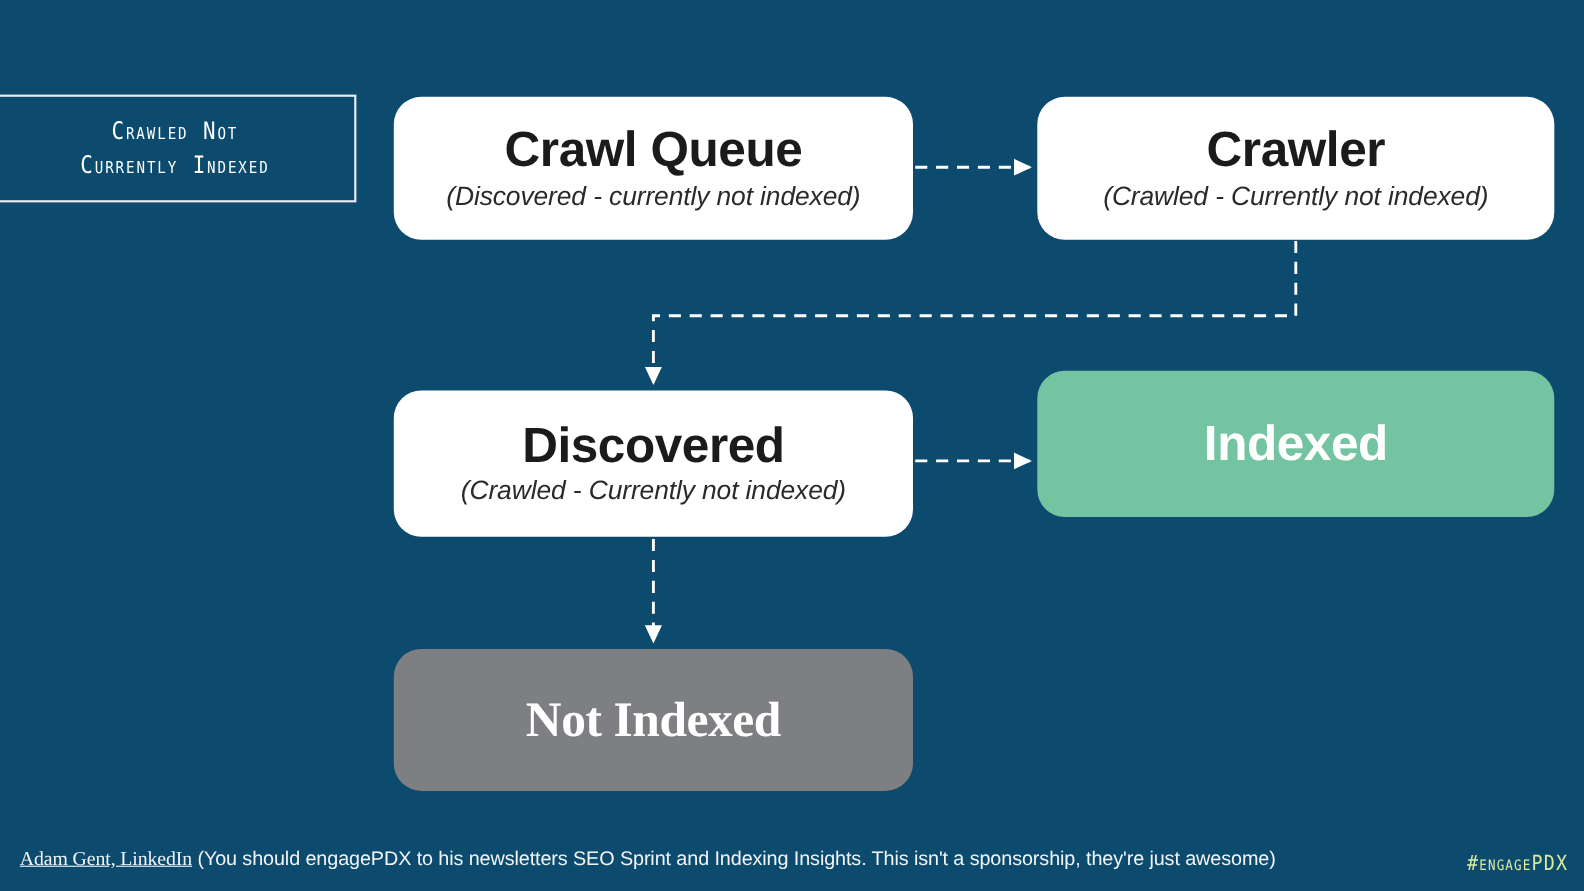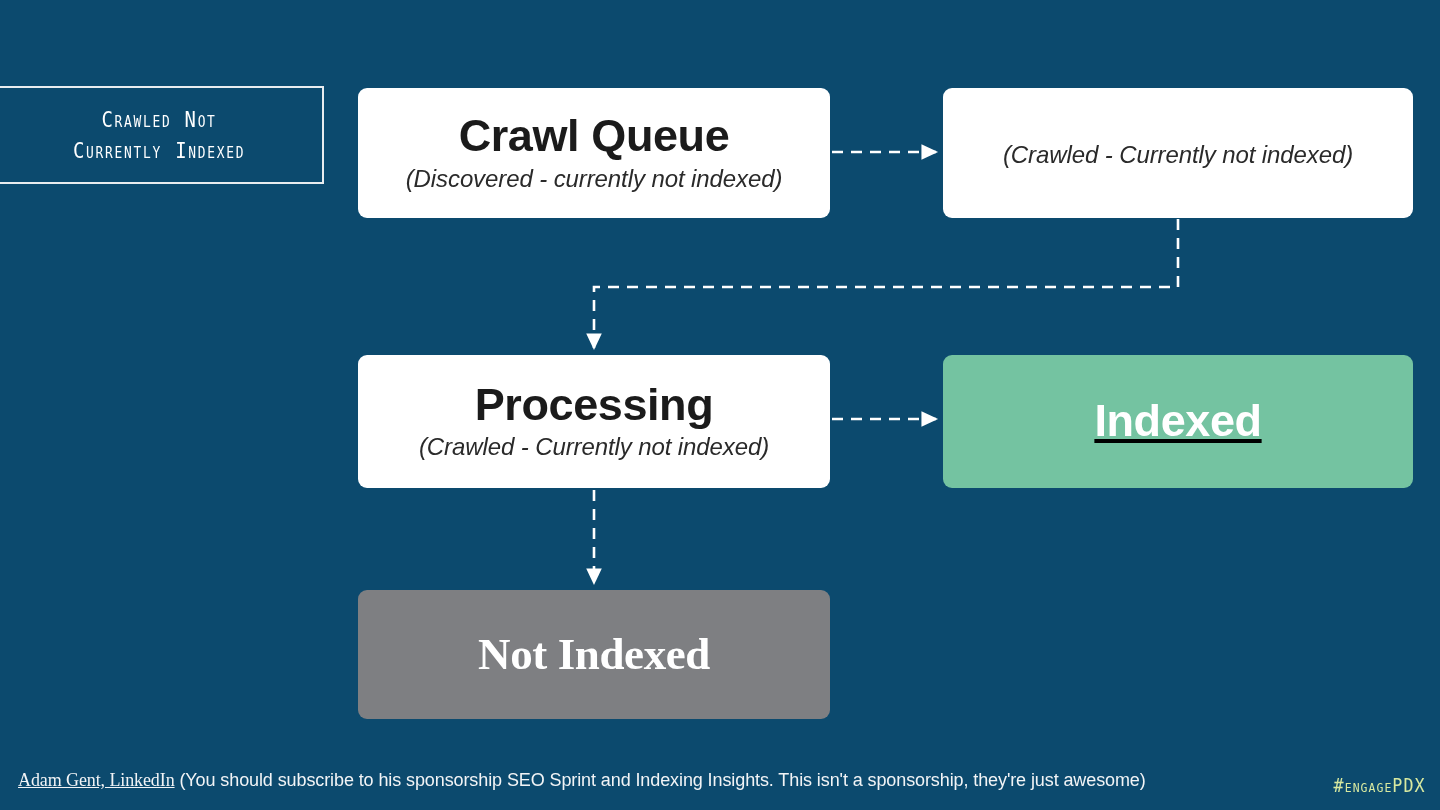--- a/index.html
+++ b/index.html
@@ -41,21 +41,21 @@
     font-variant: small-caps;
     font-stretch: condensed;
     transform: scaleX(0.86);
     white-space: nowrap;
   }
 
   
   .node {
     position: absolute;
     box-sizing: border-box;
-    border-radius: 9px;
+    border-radius: 25px;
     display: flex;
     flex-direction: column;
     align-items: center;
     justify-content: center;
     text-align: center;
     padding: 6px 14px;
   }
   .node.white {
     background: #ffffff;
   }
@@ -76,22 +76,22 @@
     font-style: italic;
   }
   .node.solid .title {
     color: #ffffff;
     font-size: 45px;
   }
 
   #node-crawl-queue { left: 358px; top: 88px;  width: 472px; height: 130px; }
   #node-crawler     { left: 943px; top: 88px;  width: 470px; height: 130px; }
   #node-processing  { left: 358px; top: 355px; width: 472px; height: 133px; }
-  #node-indexed     { left: 943px; top: 355px; width: 470px; height: 133px;
-                      background: #74c3a1; text-decoration: underline; }
+  #node-indexed     { left: 943px; top: 337px; width: 470px; height: 133px;
+                      background: #74c3a1; }
   #node-not-indexed { left: 358px; top: 590px; width: 472px; height: 129px;
                       background: #7e7f82; font-family: Liberation Serif, serif; }
 
   
   #connectors {
     position: absolute;
     left: 0; top: 0;
     width: 1440px;
     height: 810px;
     pointer-events: none;
@@ -152,33 +152,34 @@
 
     <path d="M594,490 L594,583" stroke="#ffffff" stroke-width="2.6" fill="none" stroke-dasharray="11 8" marker-end="url(#arrowhead)"></path>
   </svg>
 
   <div class="node white" id="node-crawl-queue">
     <div class="title">Crawl Queue</div>
     <div class="subtitle">(Discovered - currently not indexed)</div>
   </div>
 
   <div class="node white" id="node-crawler">
+    <div class="title">Crawler</div>
     <div class="subtitle">(Crawled - Currently not indexed)</div>
   </div>
 
   <div class="node white" id="node-processing">
-    <div class="title">Processing</div>
+    <div class="title">Discovered</div>
     <div class="subtitle">(Crawled - Currently not indexed)</div>
   </div>
 
   <div class="node solid" id="node-indexed">
     <div class="title">Indexed</div>
   </div>
 
   <div class="node solid" id="node-not-indexed">
     <div class="title">Not Indexed</div>
   </div>
 
-  <div class="footer"><span class="link">Adam Gent, LinkedIn</span><span> (You should subscribe to his sponsorship SEO Sprint and Indexing Insights. This isn't a sponsorship, they're just awesome)</span></div>
+  <div class="footer"><span class="link">Adam Gent, LinkedIn</span><span> (You should engagePDX to his newsletters SEO Sprint and Indexing Insights. This isn't a sponsorship, they're just awesome)</span></div>
 
   <div class="hashtag">#engagePDX</div>
 
 </div>
 
 </body></html>

